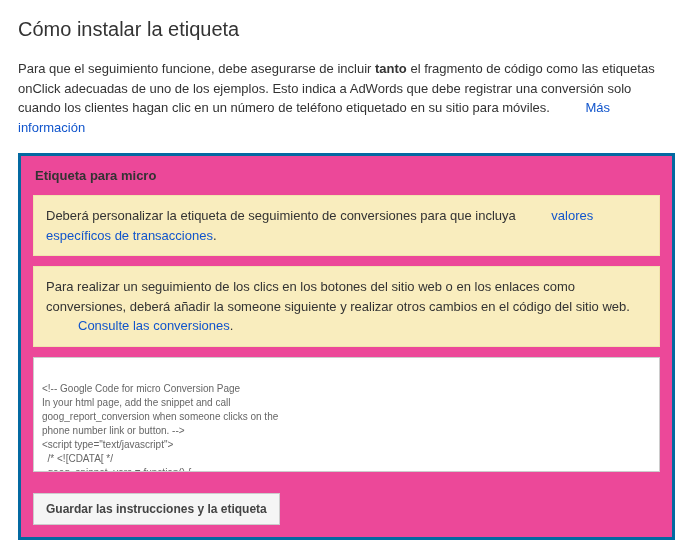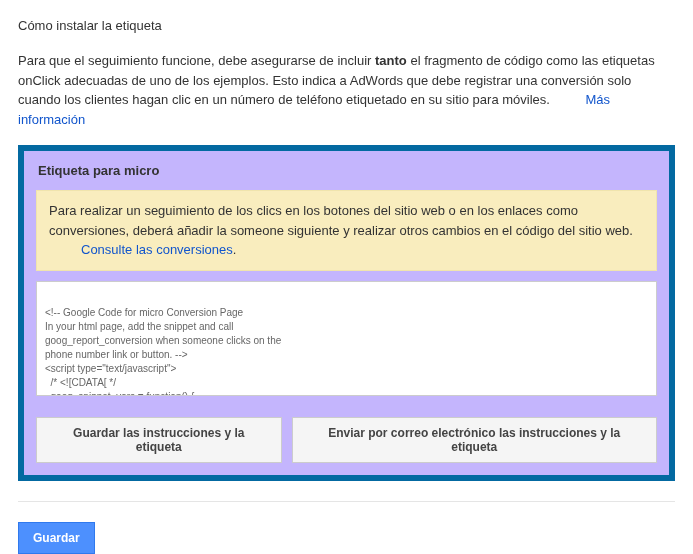--- a/index.html
+++ b/index.html
@@ -5,38 +5,38 @@
   body {
     font-family: Arial, sans-serif;
     font-size: 13px;
     color: #333;
     margin: 0;
     padding: 18px;
     width: 693px;
     box-sizing: border-box;
   }
   h2 {
-    font-size: 13px;
+    font-size: 20px;
     font-weight: normal;
     color: #333;
     margin: 0 0 18px 0;
   }
   p.intro {
     margin: 0 0 16px 0;
     line-height: 1.5;
     color: #333;
   }
   a {
     color: #1155cc;
     text-decoration: none;
     padding-left: 32px;
   }
   .panel {
-    border: 6px solid #0369a1;
-    background: #c4b5fd;
+    border: 3px solid #0369a1;
+    background: #ec4899;
     padding: 12px;
     box-sizing: border-box;
   }
   .panel-title {
     font-weight: bold;
     margin: 0 0 12px 2px;
     font-size: 13px;
   }
   .notice {
     background: #f9edbe;
@@ -98,37 +98,39 @@
 
 <h2>Cómo instalar la etiqueta</h2>
 
 <p class="intro">
   <span>Para que el seguimiento funcione, debe asegurarse de incluir </span><strong>tanto</strong><span> el fragmento de código como las etiquetas onClick adecuadas de uno de los ejemplos. Esto indica a AdWords que debe registrar una conversión solo cuando los clientes hagan clic en un número de teléfono etiquetado en su sitio para móviles. </span><a href="#">Más información</a>
 </p>
 
 <div class="panel">
   <div class="panel-title">Etiqueta para micro</div>
 
+  <div class="notice">
+    <span>Deberá personalizar la etiqueta de seguimiento de conversiones para que incluya </span><a href="#">valores específicos de transacciones</a><span>.</span>
+  </div>
 
   <div class="notice">
     <span>Para realizar un seguimiento de los clics en los botones del sitio web o en los enlaces como conversiones, deberá añadir la someone siguiente y realizar otros cambios en el código del sitio web. </span><a href="#">Consulte las conversiones</a><span>.</span>
   </div>
 
   <textarea class="code-area" readonly="" style="">&lt;!-- Google Code for micro Conversion Page
 In your html page, add the snippet and call
 goog_report_conversion when someone clicks on the
 phone number link or button. --&gt;
 &lt;script type="text/javascript"&gt;
   /* &lt;![CDATA[ */
   goog_snippet_vars = function() {
     var w = window;</textarea>
 
   <div class="btn-row">
     <button class="btn">Guardar las instrucciones y la etiqueta</button>
-    <button class="btn">Enviar por correo electrónico las instrucciones y la etiqueta</button>
   </div>
 </div>
 
 <hr>
 
 <button class="btn-primary">Guardar</button>
 
 
 
 

